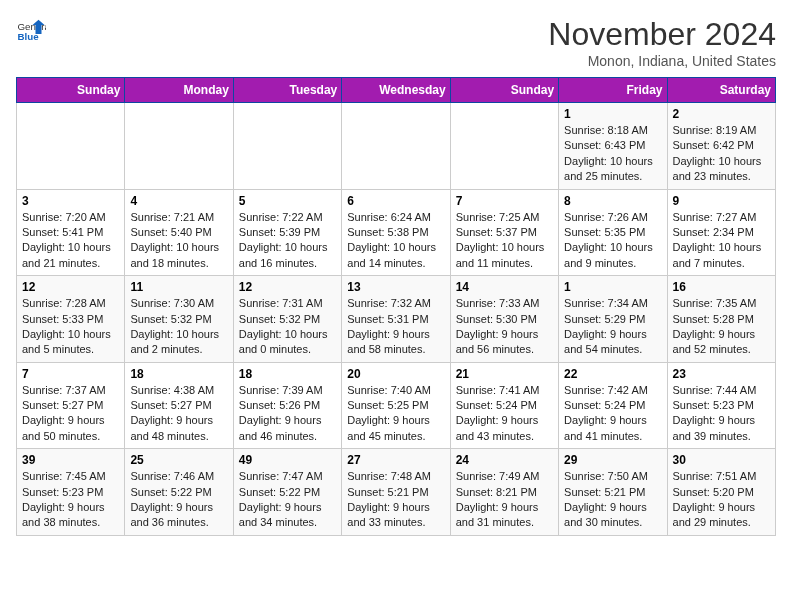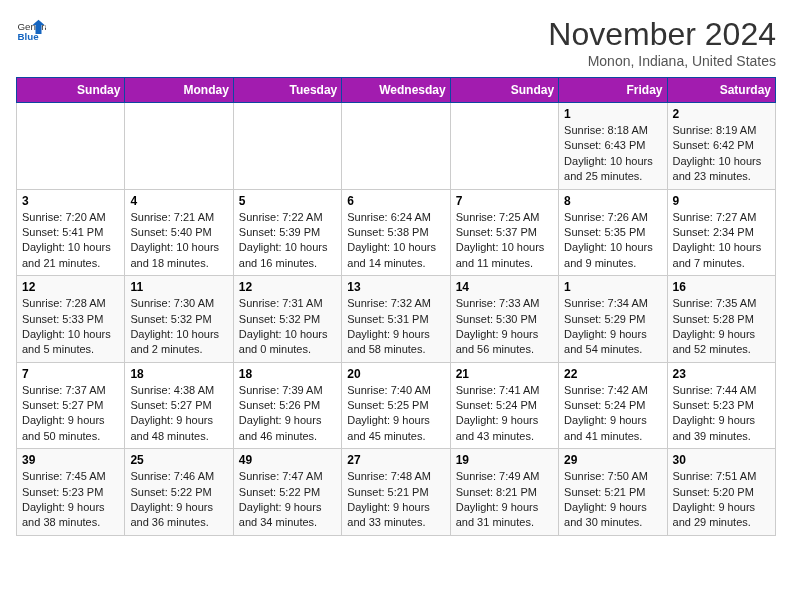--- a/index.html
+++ b/index.html
@@ -283,21 +283,21 @@
 Sunset: 5:22 PM
 Daylight: 9 hours and 34 minutes.</div>
         </td>
         <td>
           <div class="day-num">27</div>
           <div class="day-info">Sunrise: 7:48 AM
 Sunset: 5:21 PM
 Daylight: 9 hours and 33 minutes.</div>
         </td>
         <td>
-          <div class="day-num">19</div>
+          <div class="day-num">24</div>
           <div class="day-info">Sunrise: 7:49 AM
 Sunset: 8:21 PM
 Daylight: 9 hours and 31 minutes.</div>
         </td>
         <td>
           <div class="day-num">29</div>
           <div class="day-info">Sunrise: 7:50 AM
 Sunset: 5:21 PM
 Daylight: 9 hours and 30 minutes.</div>
         </td>

